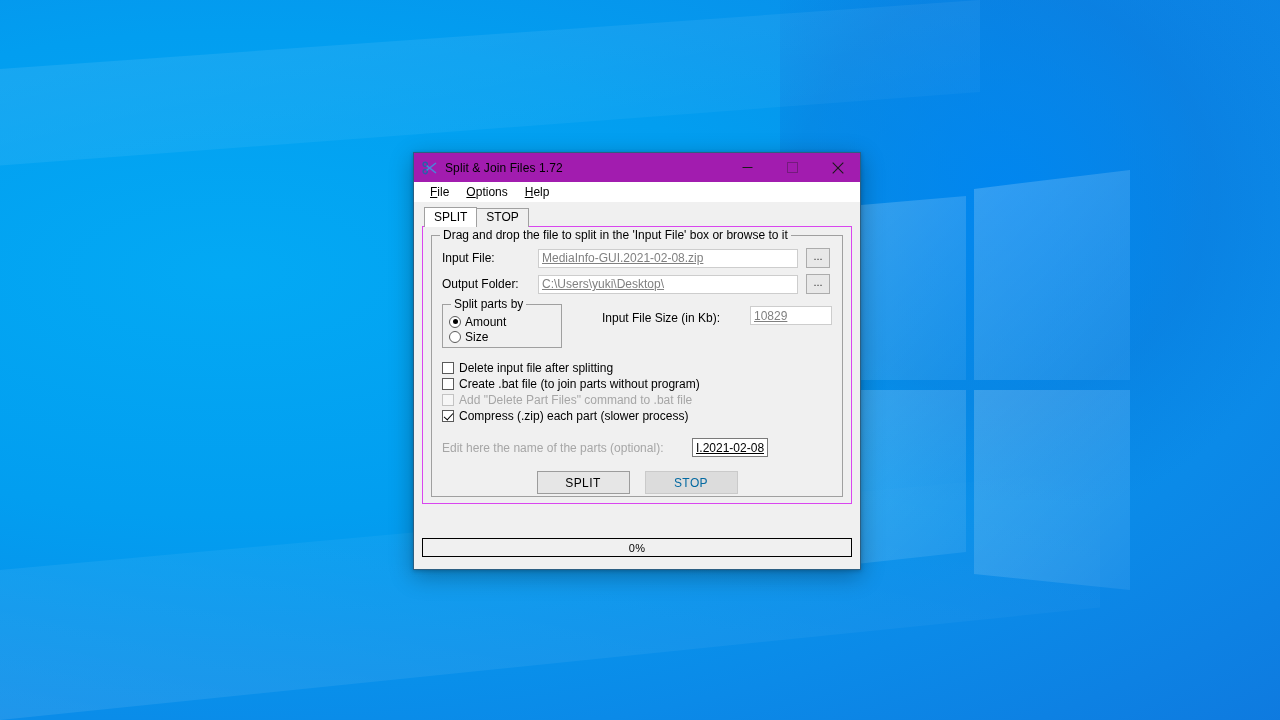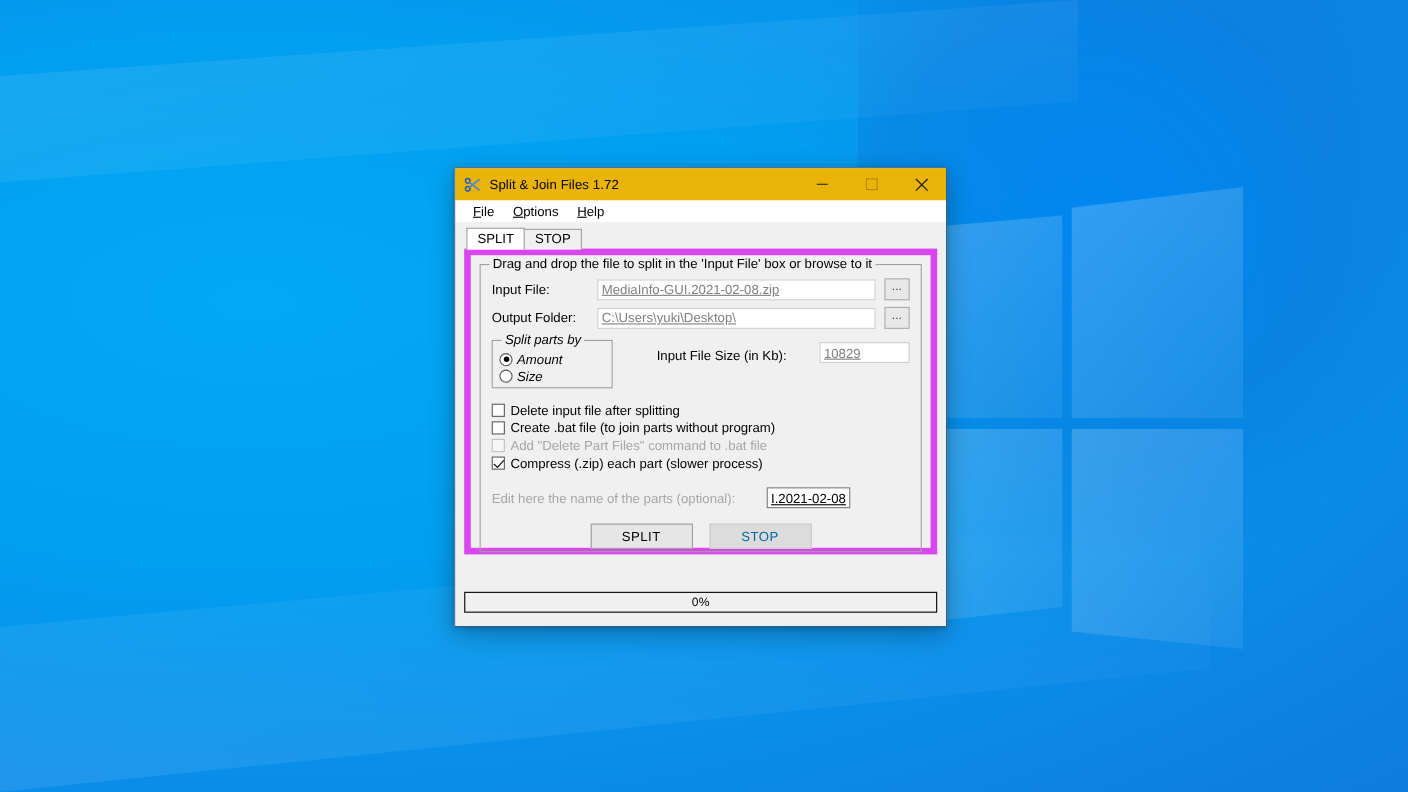--- a/index.html
+++ b/index.html
@@ -64,21 +64,21 @@
     border: 1px solid #2b5f83;
     box-sizing: border-box;
     box-shadow: 0 6px 22px rgba(0,0,0,0.30), 0 1px 4px rgba(0,0,0,0.22);
     font-size: 12px;
     color: #000;
   }
 
   
   #title-bar {
     height: 29px;
-    background: #eab308;
+    background: #a21caf;
     display: flex;
     align-items: center;
     position: relative;
   }
   #app-icon {
     width: 16px; height: 16px;
     margin-left: 8px; margin-right: 7px;
     flex: none;
     position: relative;
   }
@@ -149,21 +149,21 @@
   }
   .tab.active {
     background: #ffffff;
     border-color: #a0a0a0;
     position: relative;
     z-index: 3;
     padding-top: 3px;
   }
 
   #tab-page {
-    border: 6px solid #d946ef;
+    border: 1px solid #d946ef;
     background: #f0f0f0;
     height: 278px;
     box-sizing: border-box;
     padding: 8px 8px 0 8px;
     position: relative;
     margin-top: -1px;
   }
 
   
   .groupbox {
@@ -233,21 +233,20 @@
   
   #mid-block {
     display: flex;
     margin-top: 10px;
   }
   #split-by-group {
     width: 120px;
     height: 44px;
     padding: 9px 0 0 6px;
     box-sizing: border-box;
-    font-style: italic;
   }
   .radio-row {
     display: flex;
     align-items: center;
     font-size: 12px;
     height: 15px;
   }
   .radio {
     width: 12px; height: 12px;
     border: 1px solid #5a5a5a;

